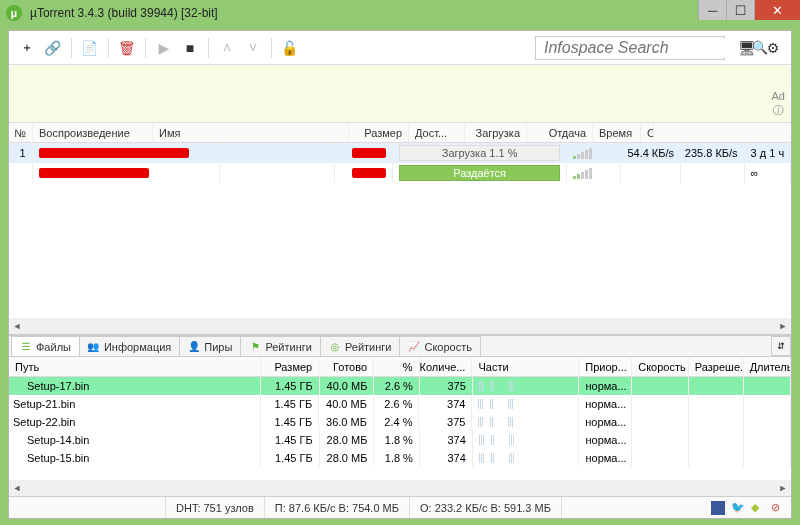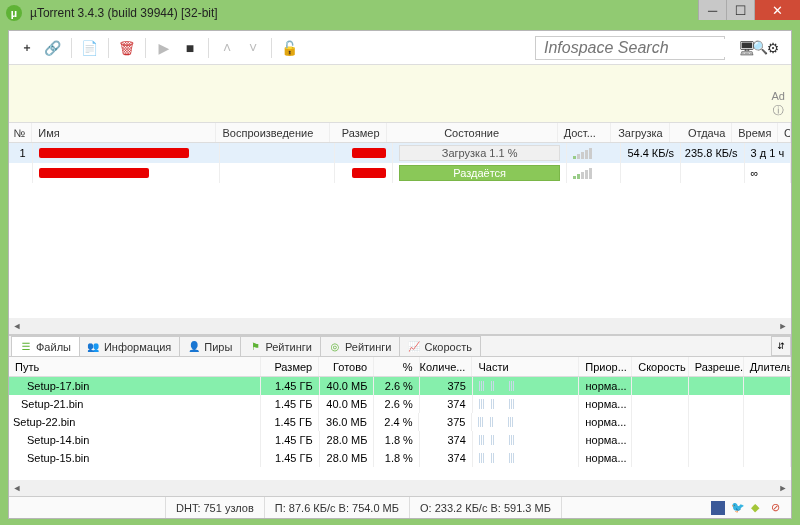--- a/index.html
+++ b/index.html
@@ -117,24 +117,23 @@
     </div>
   </div>
 
   <div class="ad-area">
     <div class="ad-label"><span>Ad</span><br>ⓘ</div>
   </div>
 
   <div class="main-table">
     <div class="thead">
       <div class="th c-num">№</div>
+      <div class="th c-play">Воспроизведение</div>
       <div class="th c-name">Имя</div>
-      <div class="th c-play">Воспроизведение</div>
       <div class="th c-size">Размер</div>
-      <div class="th c-state">Состояние</div>
       <div class="th c-avail">Дост...</div>
       <div class="th c-dl">Загрузка</div>
       <div class="th c-ul">Отдача</div>
       <div class="th c-time">Время</div>
       <div class="th c-rest">С</div>
     </div>
 
     <div class="trow sel">
       <div class="td c-num">1</div>
       <div class="td c-name">
@@ -253,21 +252,21 @@
               <span></span>
               <span></span>
             </div>
           </div>
           <div class="ftd f-prio">норма...</div>
           <div class="ftd f-speed"></div>
           <div class="ftd f-perm"></div>
           <div class="ftd f-dur"></div>
         </div>
         <div class="frow">
-          <div class="ftd f-path" style="padding-left:12px">Setup-21.bin</div>
+          <div class="ftd f-path" style="padding-left:4px">Setup-21.bin</div>
           <div class="ftd f-size">1.45 ГБ</div>
           <div class="ftd f-done">40.0 МБ</div>
           <div class="ftd f-pct">2.6 %</div>
           <div class="ftd f-cnt">374</div>
           <div class="ftd f-parts">
             <div class="parts-vis">
               <span></span>
               <span></span>
               <span></span>
               <span style="margin-left:6px"></span>

